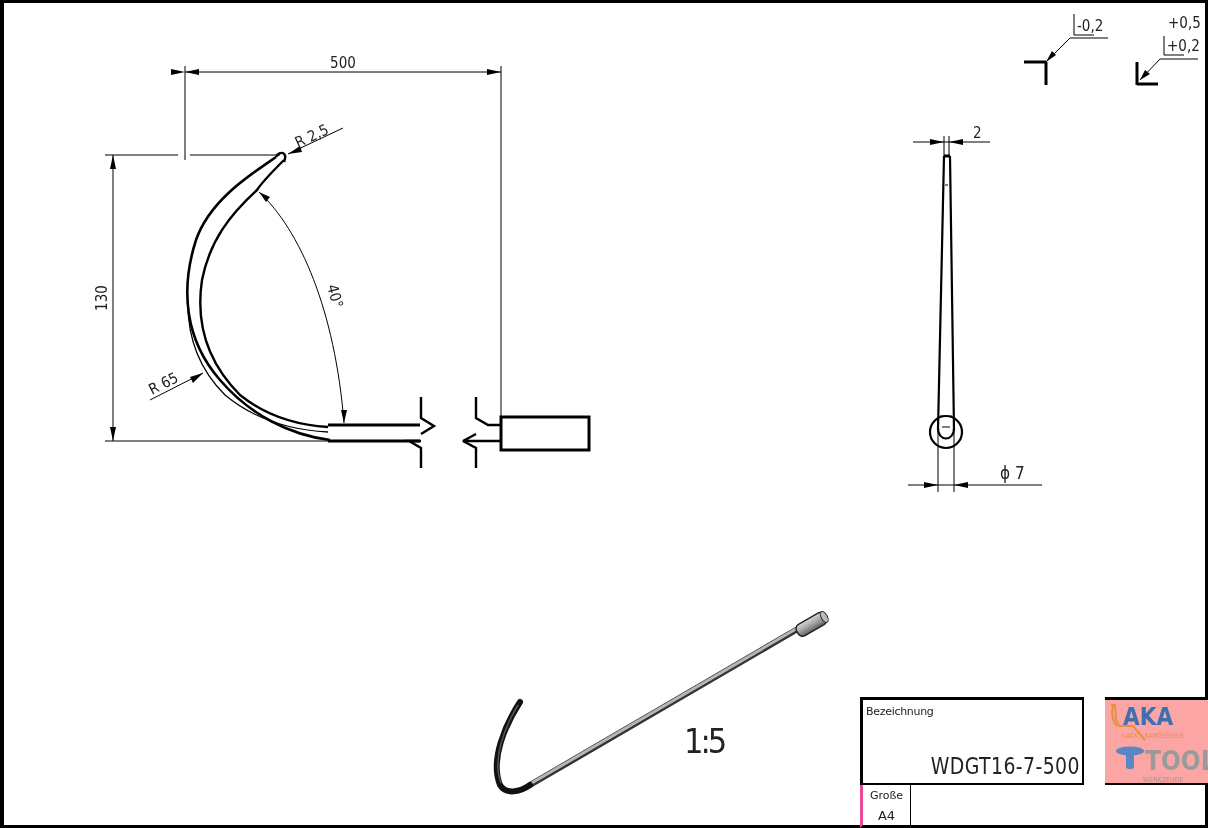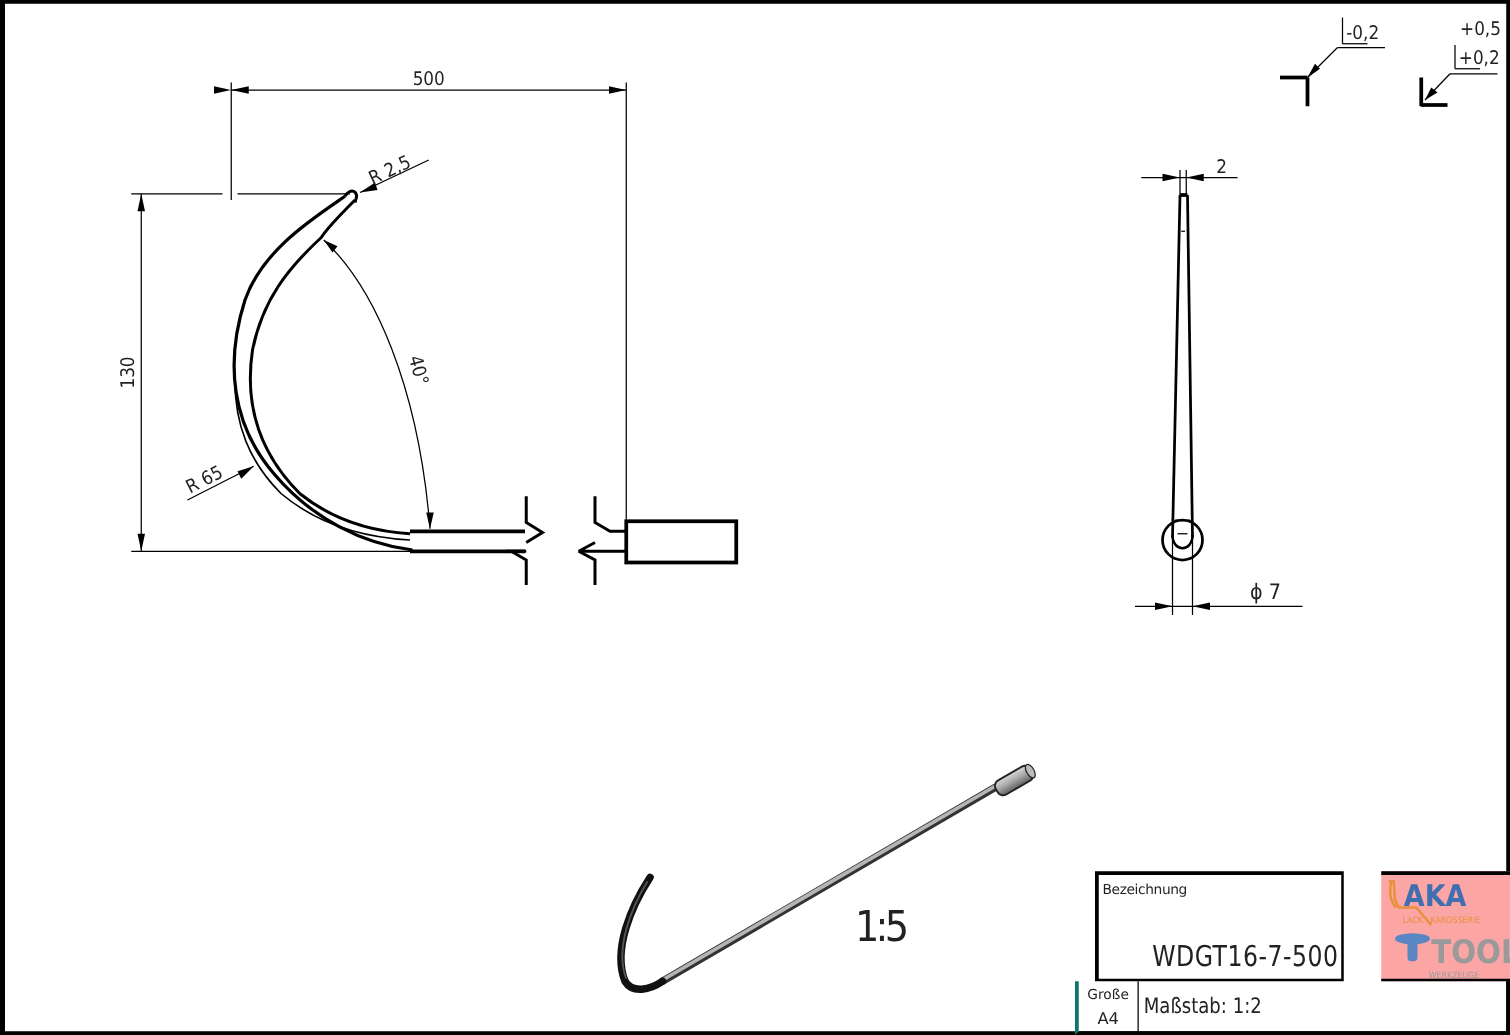--- a/index.html
+++ b/index.html
@@ -4,25 +4,25 @@
 <style>
   html, body { margin:0; padding:0; background:#ffffff; }
   body { width:1208px; height:828px; position:relative; overflow:hidden; font-family:"DejaVu Sans", sans-serif; }
   #sheet { position:absolute; left:0; top:0; width:1208px; height:828px; }
   .frame-left { position:absolute; left:0; top:0; width:4px; height:828px; background:#000; }
   .frame-top { position:absolute; left:0; top:0; width:1208px; height:3px; background:#000; }
   .frame-right { position:absolute; right:0; top:0; width:3px; height:828px; background:#000; }
   .frame-bottom { position:absolute; left:0; bottom:0; width:1208px; height:3px; background:#000; }
   svg text { font-family:"DejaVu Sans Condensed","DejaVu Sans", sans-serif; fill:#222; }
   .title-block { position:absolute; left:860px; top:697px; width:348px; height:131px; }
-  .tb-desig { position:absolute; left:16px; top:0; width:199px; height:88px; border:3px solid #000; box-sizing:border-box; border-right:2px solid #000; border-bottom:2px solid #000;}
+  .tb-desig { position:absolute; left:0; top:0; width:224px; height:88px; border:3px solid #000; box-sizing:border-box; border-right:2px solid #000; border-bottom:2px solid #000;}
   .tb-desig-label { position:absolute; left:3px; top:5px; font-size:11px; color:#222; font-family:"DejaVu Sans", sans-serif; letter-spacing:-0.3px;}
   .tb-desig-value { position:absolute; right:2px; bottom:4px; font-size:23px; color:#222; font-family:"DejaVu Sans", sans-serif; transform:scaleX(0.82); transform-origin:right bottom; letter-spacing:0.5px; }
   .tb-logo { position:absolute; left:218px; top:0; width:130px; height:88px; border-top:3px solid #000; border-right:3px solid #000; border-bottom:2px solid #000; box-sizing:border-box; background:#fca5a5;margin-left:27px;}
-  .tb-size { position:absolute; left:0; top:88px; width:51px; height:43px; border-left:3px solid #0f766e; border-bottom:3px solid #000; border-right:1px solid #000; box-sizing:border-box; text-align:center; }
+  .tb-size { position:absolute; left:0; top:88px; width:51px; height:43px; border-left:3px solid #ec4899; border-bottom:3px solid #000; border-right:1px solid #000; box-sizing:border-box; text-align:center; }
   .tb-size-label { display:block; font-size:11px; color:#222; margin-top:4px; }
   .tb-size-value { display:block; font-size:13px; color:#222; margin-top:6px; }
   .tb-scale { position:absolute; left:51px; top:88px; width:297px; height:43px; border-right:3px solid #000; border-bottom:3px solid #000; box-sizing:border-box; }
   .tb-scale-text { position:absolute; left:4px; top:10px; font-size:17px; color:#222; transform:scaleX(0.85); transform-origin:left center; }
 </style>
 </head>
 <body>
 
 <div id="sheet">
   <div class="frame-left"></div>
@@ -169,17 +169,14 @@
         <rect x="21" y="51" width="8" height="18" rx="3" fill="#5b86c4"></rect>
         <text x="40" y="70" font-size="26" font-weight="bold" style="fill:#9a9a9a">TOOLS</text>
         <text x="116" y="58" font-size="7" style="fill:#9a9a9a">®</text>
         <text x="38" y="82" font-size="7" style="fill:#9a9a9a">WERKZEUGE</text>
       </svg>
     </div>
     <div class="tb-size">
       <span class="tb-size-label">Große</span>
       <span class="tb-size-value">A4</span>
     </div>
-    <div class="tb-scale">
-      <span class="tb-scale-text">Maßstab: 1:2</span>
-    </div>
   </div>
 </div>
 
 </body></html>

